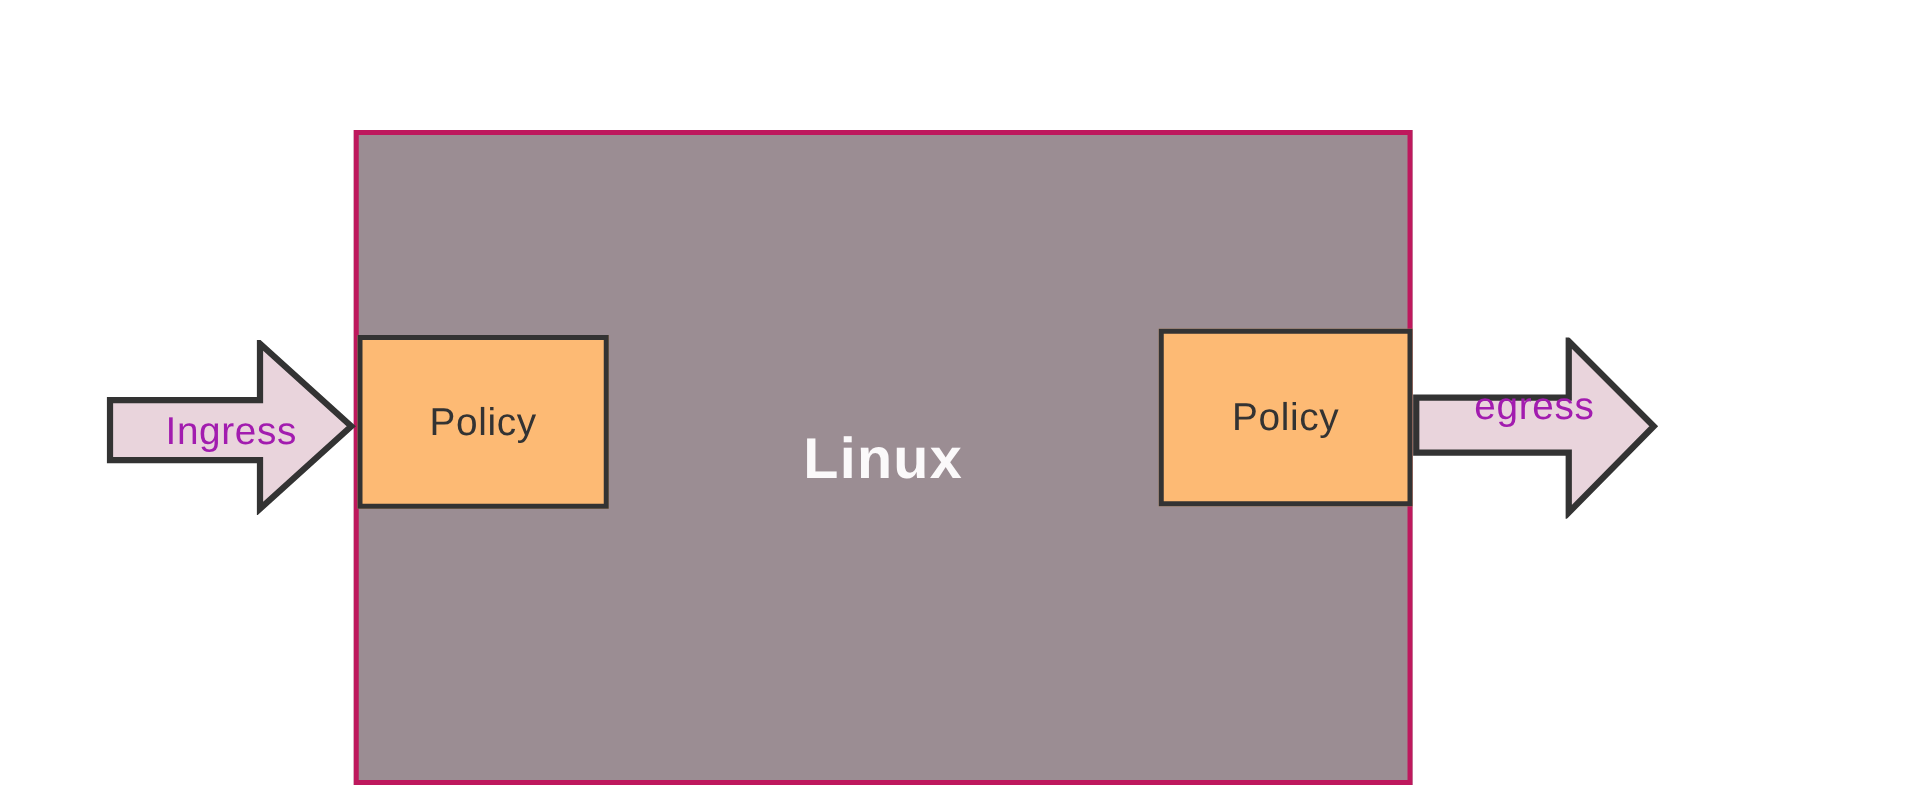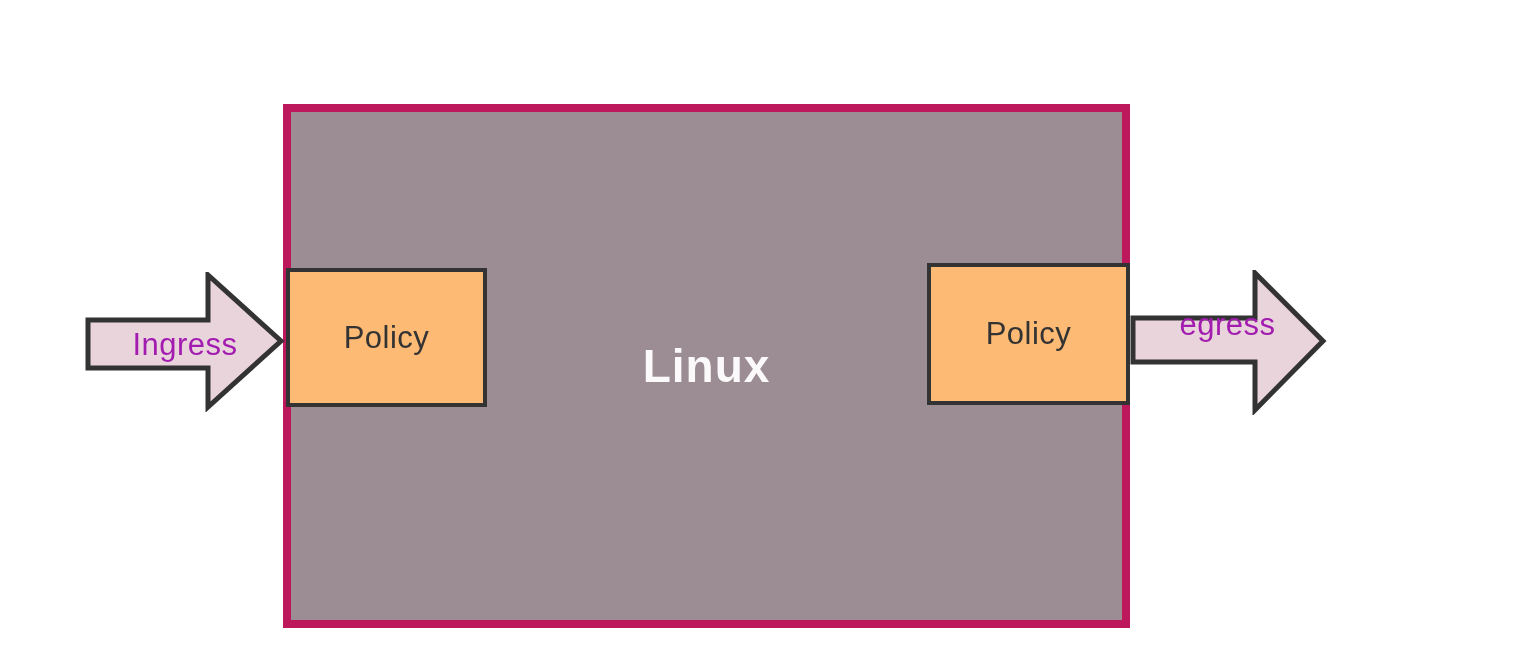--- a/index.html
+++ b/index.html
@@ -16,21 +16,21 @@
     overflow: hidden;
   }
   .linux-box {
     position: absolute;
     left: 283px;
     top: 104px;
     width: 847px;
     height: 524px;
     box-sizing: border-box;
     background: #9b8d93;
-    border: 8px solid #be185d;
+    border: 4px solid #be185d;
     display: flex;
     align-items: center;
     justify-content: center;
   }
   .linux-label {
     color: #fbf9fa;
     font-size: 46px;
     font-weight: bold;
     letter-spacing: 1px;
   }

